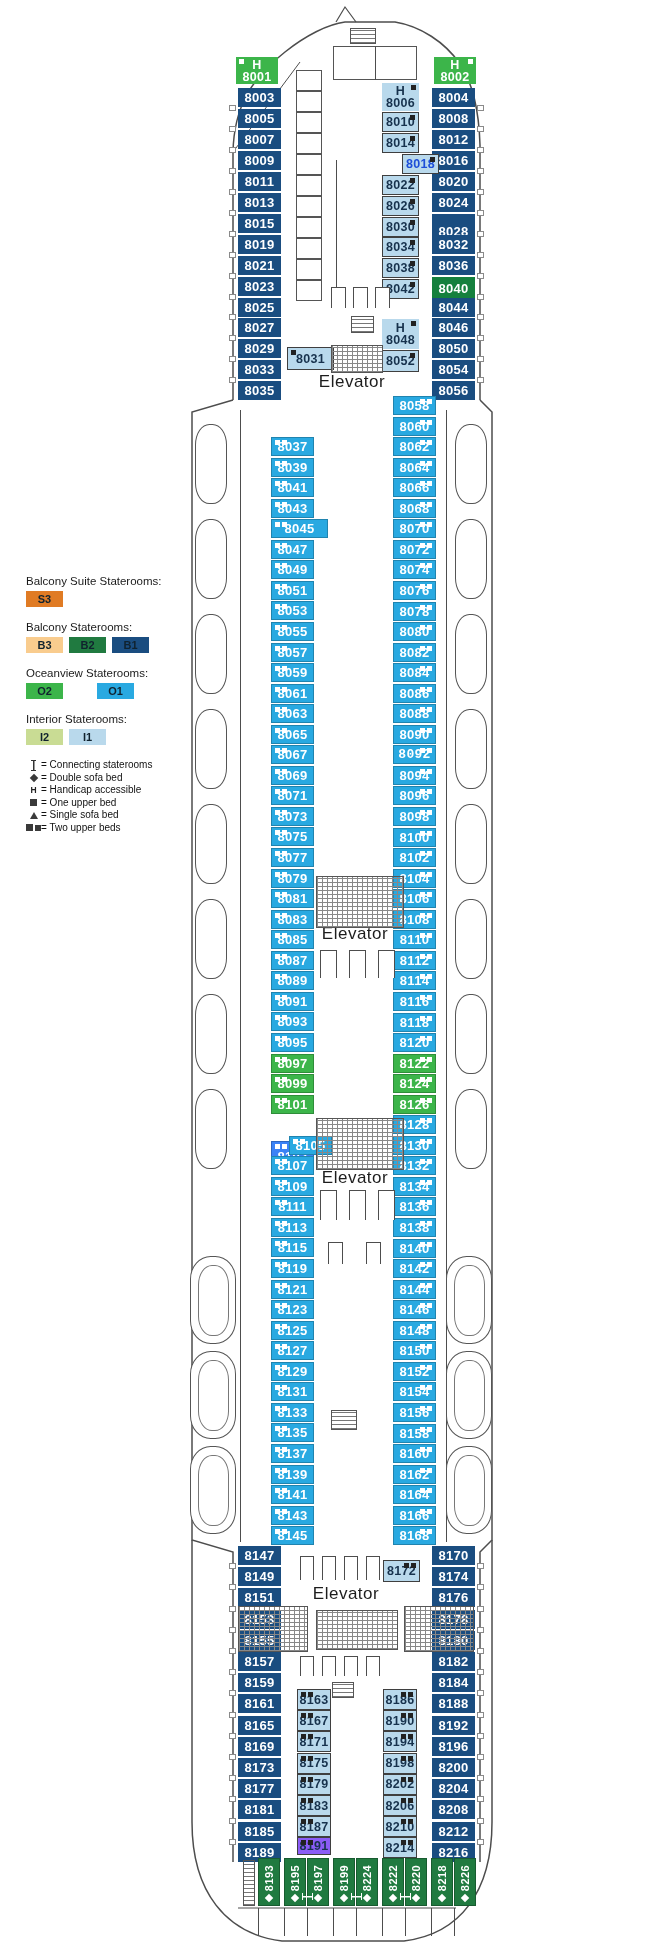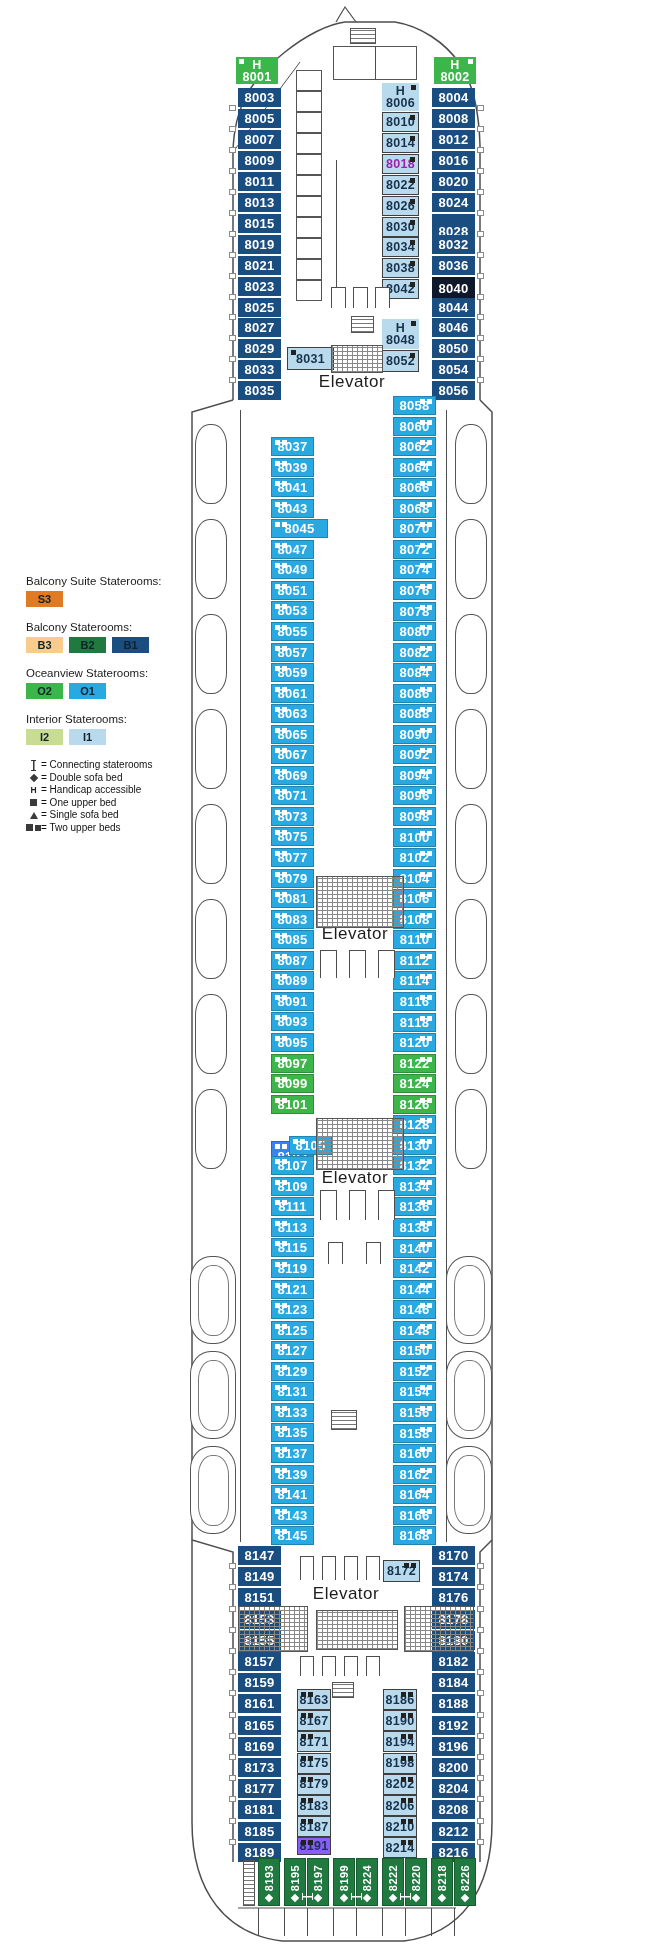--- a/index.html
+++ b/index.html
@@ -155,21 +155,21 @@
     </div>
     <div class="room " style="left: 432px; top: 213.7px; width: 43px; height: 35px; background: rgb(26, 77, 128); color: rgb(255, 255, 255);">
       <span>8028</span>
     </div>
     <div class="room " style="left: 432px; top: 234.65px; width: 43px; height: 19px; background: rgb(26, 77, 128); color: rgb(255, 255, 255);">
       <span>8032</span>
     </div>
     <div class="room " style="left: 432px; top: 255.6px; width: 43px; height: 19px; background: rgb(26, 77, 128); color: rgb(255, 255, 255);">
       <span>8036</span>
     </div>
-    <div class="room " style="left: 432px; top: 276.55px; width: 43px; height: 24px; background: #0f172a; color: rgb(255, 255, 255);">
+    <div class="room " style="left: 432px; top: 276.55px; width: 43px; height: 24px; background: #15803d; color: rgb(255, 255, 255);">
       <span>8040</span>
     </div>
     <div class="room " style="left: 432px; top: 297.5px; width: 43px; height: 19px; background: rgb(26, 77, 128); color: rgb(255, 255, 255);">
       <span>8044</span>
     </div>
     <div class="room " style="left: 432px; top: 318.45px; width: 43px; height: 19px; background: rgb(26, 77, 128); color: rgb(255, 255, 255);">
       <span>8046</span>
     </div>
     <div class="room " style="left: 432px; top: 339.4px; width: 43px; height: 19px; background: rgb(26, 77, 128); color: rgb(255, 255, 255);">
       <span>8050</span>
@@ -192,21 +192,21 @@
       <span class="sym tr">
         <span class="sq" style="background: rgb(34, 34, 34);"></span>
       </span>
     </div>
     <div class="room i1" style="left: 382px; top: 132.9px; width: 37px; height: 20px; background: rgb(185, 217, 236); color: rgb(23, 50, 77);">
       <span>8014</span>
       <span class="sym tr">
         <span class="sq" style="background: rgb(34, 34, 34);"></span>
       </span>
     </div>
-    <div class="room i1" style="left: 382px; top: 153.8px; width: 37px; height: 20px; background: rgb(185, 217, 236); color: #a21caf;">
+    <div class="room i1" style="left: 402px; top: 153.8px; width: 37px; height: 20px; background: rgb(185, 217, 236); color: #1d4ed8;">
       <span>8018</span>
       <span class="sym tr">
         <span class="sq" style="background: rgb(34, 34, 34);"></span>
       </span>
     </div>
     <div class="room i1" style="left: 382px; top: 174.7px; width: 37px; height: 20px; background: rgb(185, 217, 236); color: rgb(23, 50, 77);">
       <span>8022</span>
       <span class="sym tr">
         <span class="sq" style="background: rgb(34, 34, 34);"></span>
       </span>
@@ -750,21 +750,21 @@
         <span class="sq" style="background: rgb(255, 255, 255);"></span>
       </span>
     </div>
     <div class="room o1" style="left: 393px; top: 724.8px; width: 43px; height: 19px; background: rgb(41, 169, 225); color: rgb(255, 255, 255);">
       <span>8090</span>
       <span class="sym tr">
         <span class="sq" style="background: rgb(255, 255, 255);"></span>
         <span class="sq" style="background: rgb(255, 255, 255);"></span>
       </span>
     </div>
-    <div class="room o1" style="left: 393px; top: 745.35px; width: 43px; height: 19px; background: rgb(41, 169, 225); color: rgb(255, 255, 255);">
+    <div class="room o1" style="left: 393px; top: 745.35px; width: 43px; height: 19px; background: rgb(41, 169, 225); color: rgb(255, 255, 255); font-family: Liberation Mono, monospace;">
       <span>8092</span>
       <span class="sym tr">
         <span class="sq" style="background: rgb(255, 255, 255);"></span>
         <span class="sq" style="background: rgb(255, 255, 255);"></span>
       </span>
     </div>
     <div class="room o1" style="left: 393px; top: 765.9px; width: 43px; height: 19px; background: rgb(41, 169, 225); color: rgb(255, 255, 255);">
       <span>8094</span>
       <span class="sym tr">
         <span class="sq" style="background: rgb(255, 255, 255);"></span>
@@ -1433,21 +1433,21 @@
       </div>
       <div class="lg-title">Balcony Staterooms:</div>
       <div class="lg-row">
         <div class="swatch" style="background: rgb(249, 204, 142);">B3</div>
         <div class="swatch" style="background: rgb(32, 122, 64);">B2</div>
         <div class="swatch" style="background: rgb(26, 77, 128);">B1</div>
       </div>
       <div class="lg-title">Oceanview Staterooms:</div>
       <div class="lg-row">
         <div class="swatch" style="background: rgb(60, 181, 74);">O2</div>
-        <div class="swatch" style="background: rgb(41, 169, 225);">O1</div>
+        <div class="swatch" style="background: rgb(41, 169, 225); margin-left: 28px;">O1</div>
       </div>
       <div class="lg-title">Interior Staterooms:</div>
       <div class="lg-row">
         <div class="swatch" style="background: rgb(201, 220, 148);">I2</div>
         <div class="swatch" style="background: rgb(185, 217, 236);">I1</div>
       </div>
     </div>
   <div id="lg-symbols">
       <div class="lg-sym-row">
         <span class="lg-glyph">

